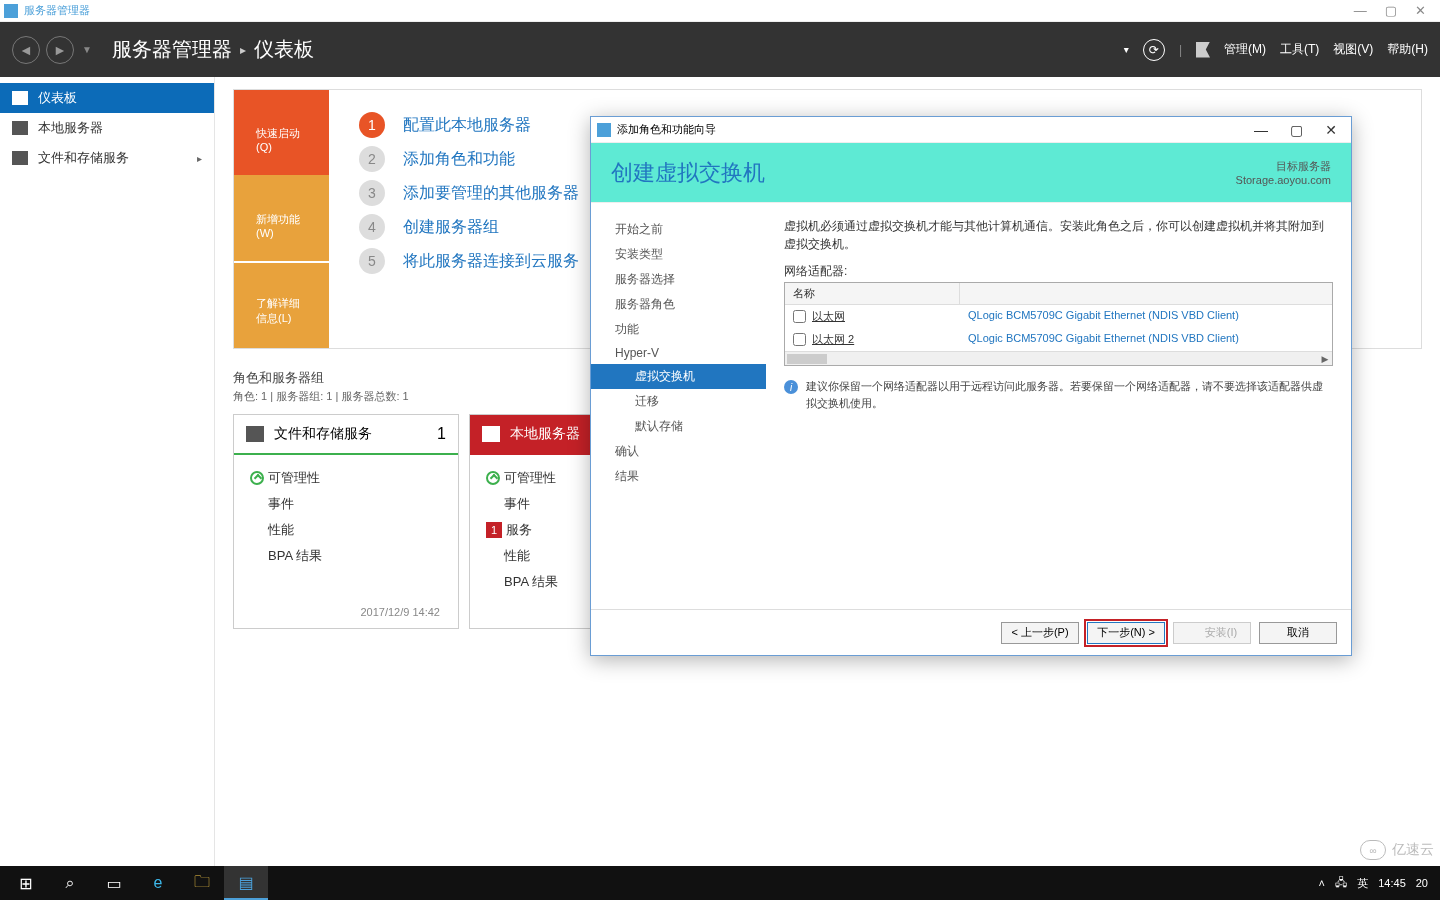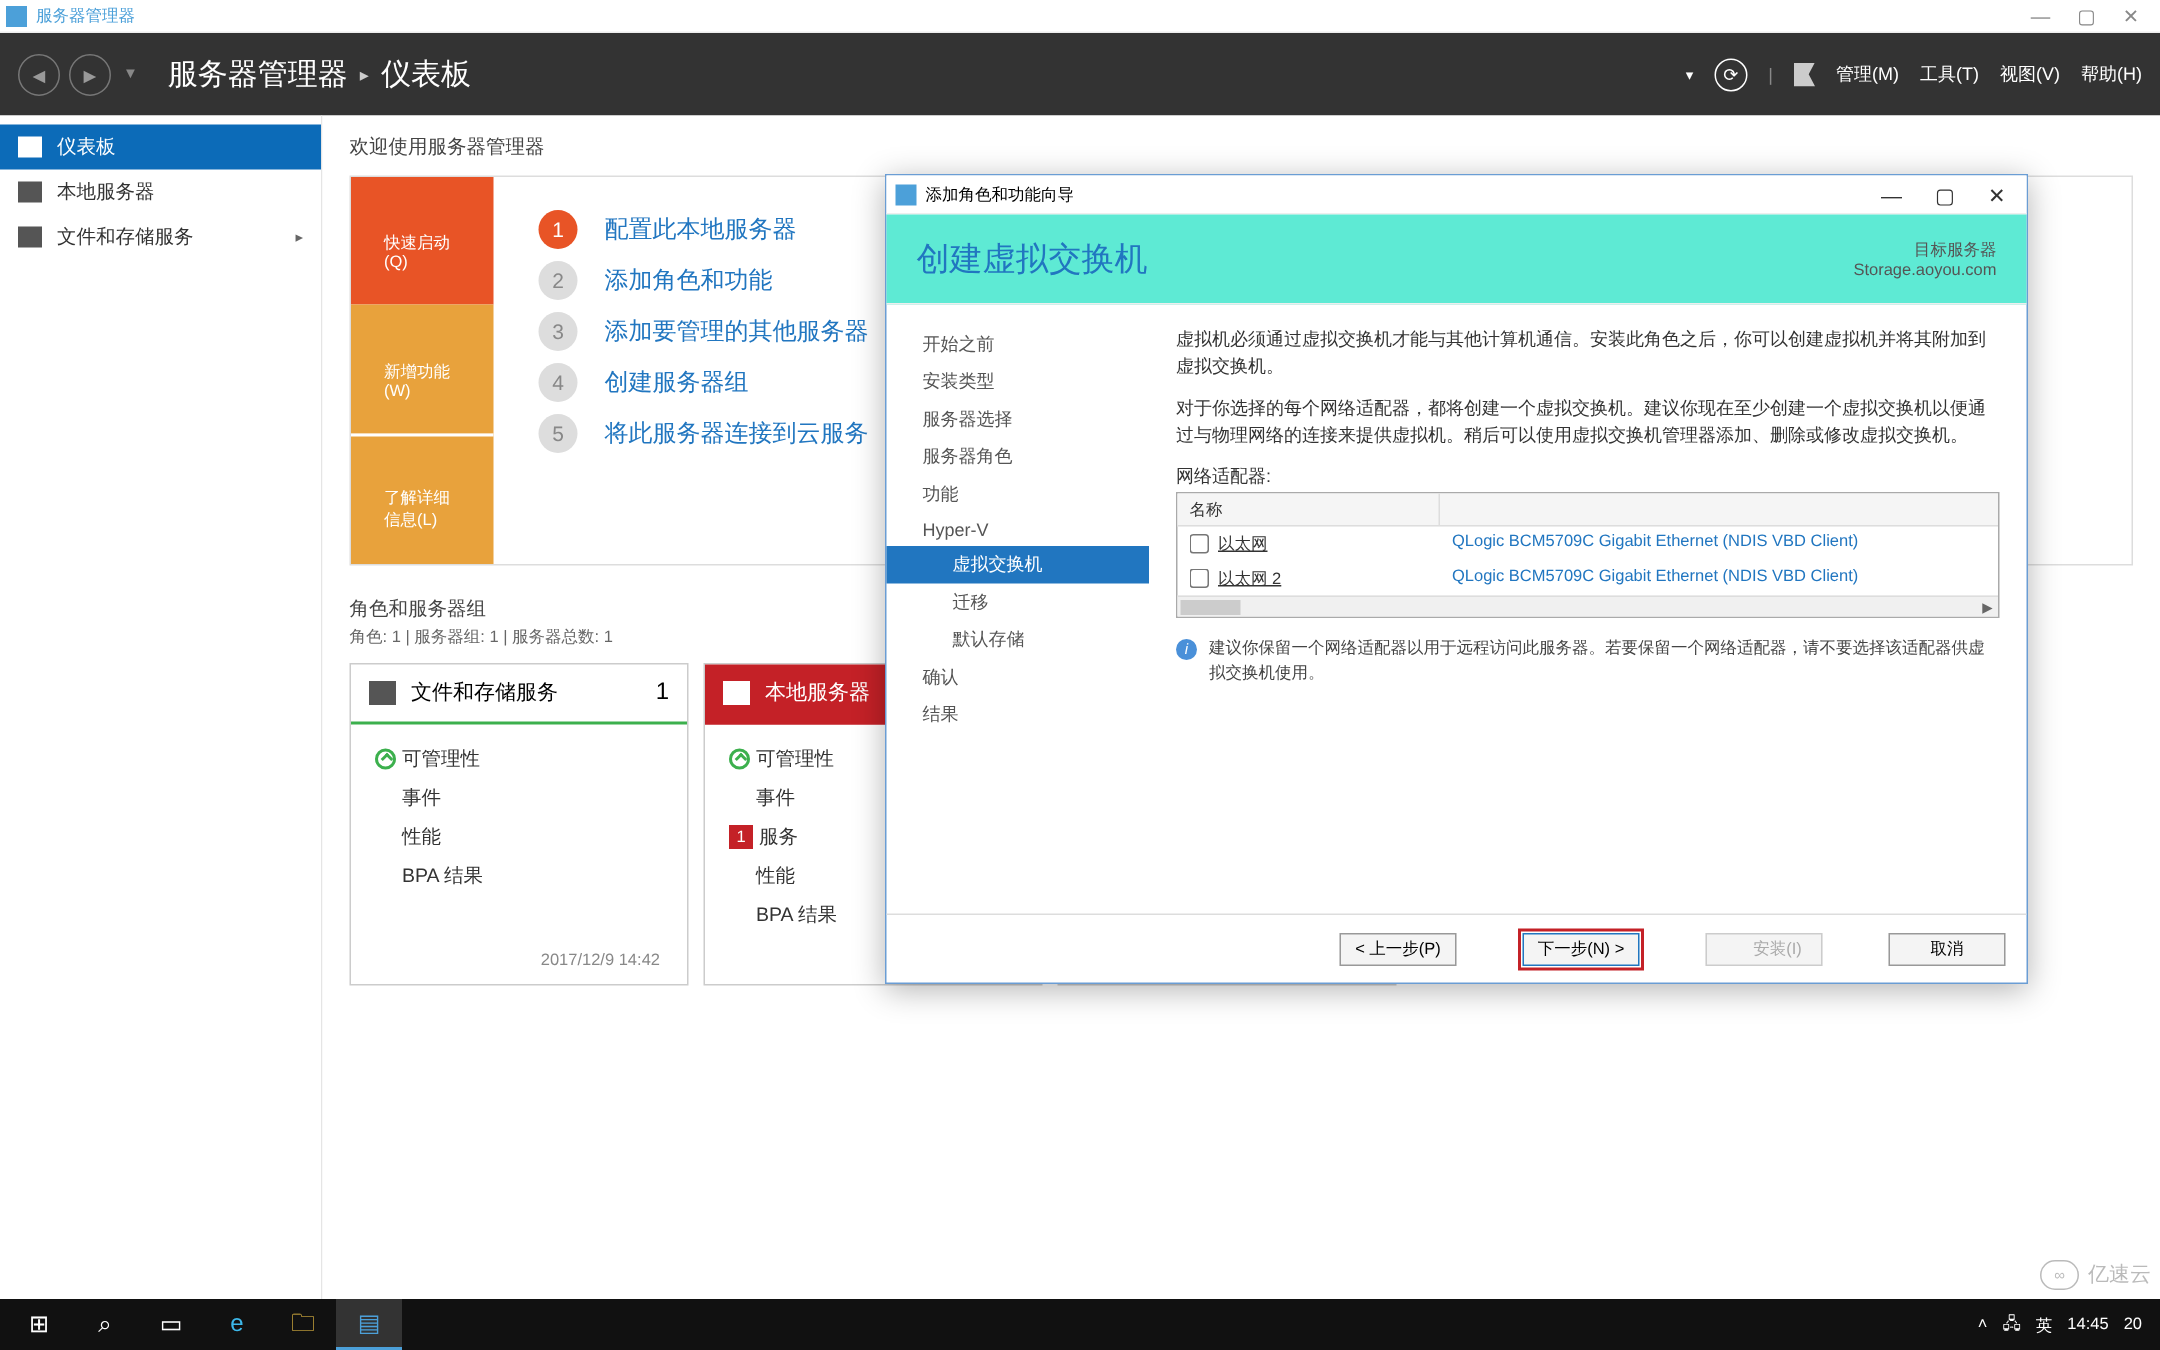--- a/index.html
+++ b/index.html
@@ -88,21 +88,21 @@
 .adapter-row { display:flex; font-size:11px; color:#2176c0; padding:2px 0;}
 .adapter-row .col1 { width:175px; padding:2px 8px; display:flex; align-items:center; gap:6px; color:#333;text-decoration:underline;}
 .adapter-row .col2 { flex:1; padding:2px 8px;}
 .adapter-row input[type=checkbox]{ width:13px; height:13px;}
 .adapter-scroll { height:14px; background:#f0f0f0; border-top:1px solid #ddd; display:flex; align-items:center;}
 .adapter-scroll .thumb{ width:40px; height:10px; background:#ccc; margin-left:2px;}
 .adapter-scroll .arr{ margin-left:auto; width:14px; text-align:center; font-size:9px; color:#666;}
 .info-row { display:flex; gap:8px; margin-top:12px; font-size:11px; color:#444; line-height:1.5;}
 .info-row .info-icon { width:14px; height:14px; border-radius:50%; background:#4a90d9; color:#fff; font-size:10px; display:flex; align-items:center; justify-content:center; font-style:italic; flex-shrink:0; margin-top:2px;}
 .dlg-footer { height: 46px; border-top: 1px solid #ddd; display:flex; align-items:center; justify-content:flex-end; gap:8px; padding:0 14px;}
-.dlg-btn { min-width:78px; height:22px; border:1px solid #999; background:#f4f4f4; font-size:11px; padding:0 8px;margin-left:36px;}
+.dlg-btn { min-width:78px; height:22px; border:1px solid #999; background:#f4f4f4; font-size:11px; padding:0 8px;}
 .dlg-btn.disabled { color:#aaa; border-color:#ccc;padding-left:26px;}
 .dlg-btn.highlight { outline:2px solid #c42127; outline-offset:1px; border-color:#2176c0;}
 
 
 .taskbar { position:absolute; bottom:0; left:0; right:0; height:34px; background:#111; display:flex; align-items:center; padding:0 4px; color:#fff;}
 .taskbar .tb-item { width:44px; height:34px; display:flex; align-items:center; justify-content:center; font-size:16px;}
 .taskbar .tb-item.active { background:#333; border-bottom:2px solid #4ca0d9;}
 .taskbar .tb-right { margin-left:auto; display:flex; align-items:center; gap:10px; padding-right:8px; font-size:11px;}
 .watermark { position:absolute; right:6px; bottom:40px; display:flex; align-items:center; gap:6px; color:#aaa; font-size:14px; opacity:0.8;}
 .watermark .wm-icon{ width:26px; height:20px; border:1.5px solid #aaa; border-radius:10px; display:flex; align-items:center; justify-content:center; font-size:10px;}
@@ -152,21 +152,20 @@
       <span>本地服务器</span>
     </div>
     <div class="sidebar-item">
       <div class="si-icon"></div>
       <span>文件和存储服务</span>
       <span class="chev">▸</span>
     </div>
   </div>
 
   <div class="content">
-    <div class="welcome-title">欢迎使用服务器管理器</div>
     <div class="welcome-box">
       <div class="left-tiles">
         <div class="tile t1">
             <span>快速启动(Q)</span>
           </div>
         <div class="tile t2">
             <span>新增功能(W)</span>
           </div>
         <div class="tile t3">
             <span>了解详细信息(L)</span>
@@ -288,21 +287,20 @@
       <div class="dlg-nav-item">功能</div>
       <div class="dlg-nav-item">Hyper-V</div>
       <div class="dlg-nav-item sub selected">虚拟交换机</div>
       <div class="dlg-nav-item sub">迁移</div>
       <div class="dlg-nav-item sub">默认存储</div>
       <div class="dlg-nav-item">确认</div>
       <div class="dlg-nav-item">结果</div>
     </div>
     <div class="dlg-content">
       <p>虚拟机必须通过虚拟交换机才能与其他计算机通信。安装此角色之后，你可以创建虚拟机并将其附加到虚拟交换机。</p>
-      <p>对于你选择的每个网络适配器，都将创建一个虚拟交换机。建议你现在至少创建一个虚拟交换机以便通过与物理网络的连接来提供虚拟机。稍后可以使用虚拟交换机管理器添加、删除或修改虚拟交换机。</p>
       <div class="adapter-label">网络适配器:</div>
       <div class="adapter-table">
         <div class="adapter-head">
           <div class="col1">名称</div>
         </div>
         <div class="adapter-row">
           <div class="col1">
               <input type="checkbox" style="">
               <span>以太网</span>
             </div>

